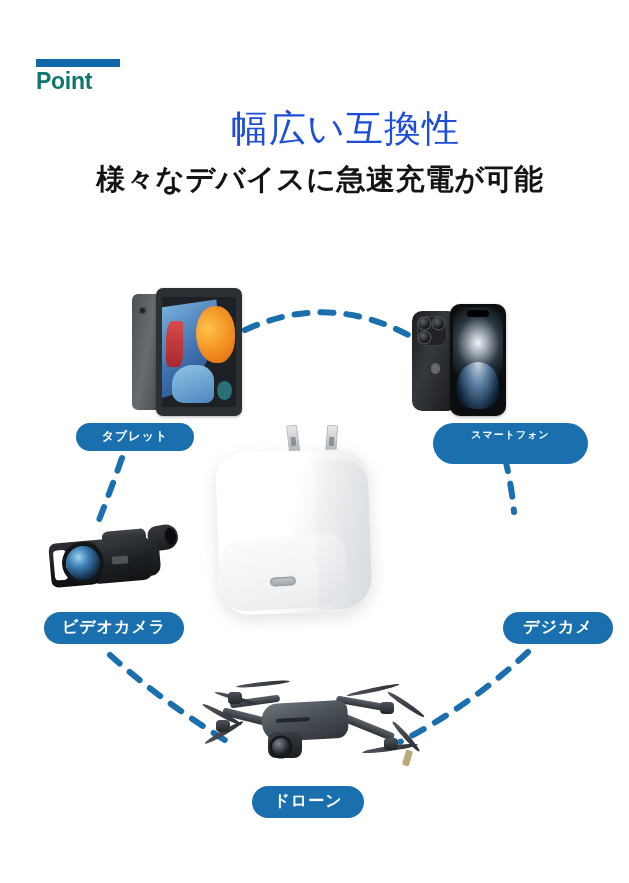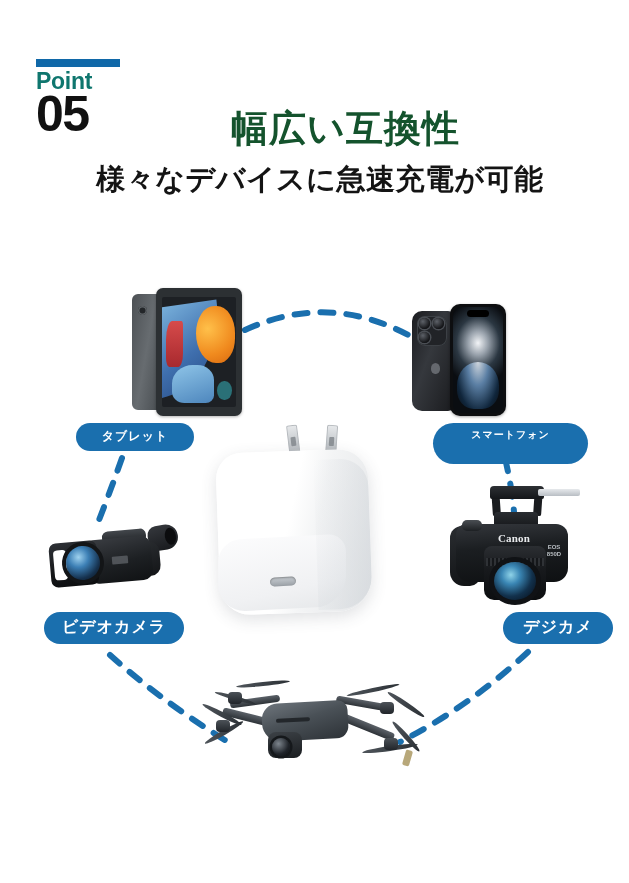--- a/index.html
+++ b/index.html
@@ -47,22 +47,22 @@
 
   
   #headline {
     position: absolute;
     left: 0;
     right: 0;
     top: 104px;
     text-align: center;
     padding-left: 62px;
     font-size: 37px;
-    font-weight: bold;
-    color: #14532d;
+    font-weight: normal;
+    color: #1d4ed8;
     letter-spacing: 1px;
   }
   #subheadline {
     position: absolute;
     left: 0;
     right: 0;
     top: 160px;
     text-align: center;
     padding-left: 11px;
     font-size: 29px;
@@ -422,21 +422,20 @@
     box-shadow: inset 0 1px 2px rgba(0,0,0,0.35);
     transform: rotate(-3deg);
   }
 </style>
 </head>
 <body>
 
 <div id="point-badge">
   <div class="bar"></div>
   <div class="point-word">Point</div>
-  <div class="point-num">05</div>
 </div>
 
 <div id="headline">幅広い互換性</div>
 <div id="subheadline">様々なデバイスに急速充電が可能</div>
 
 <div id="diagram">
 
   <svg id="arcs" viewBox="0 0 629 883" xmlns="http://www.w3.org/2000/svg">
     <g fill="none" stroke="#1a6fae" stroke-width="6" stroke-linecap="round" stroke-dasharray="13 13">
 
@@ -487,37 +486,20 @@
     <div class="cc-top"></div>
     <div class="cc-grip"></div>
     <div class="cc-body"></div>
     <div class="cc-mark"></div>
     <div class="cc-hood">
       <div class="cc-hood-cut"></div>
     </div>
     <div class="cc-lens"></div>
   </div>
 
-  <div class="device" id="device-dslr">
-    <div class="dl-flash-arm-l"></div>
-    <div class="dl-flash-arm-r"></div>
-    <div class="dl-flash-top">
-      <div class="dl-flash-tube"></div>
-    </div>
-    <div class="dl-hump"></div>
-    <div class="dl-grip"></div>
-    <div class="dl-body"></div>
-    <div class="dl-dial"></div>
-    <div class="dl-brand">Canon</div>
-    <div class="dl-model">EOS
-850D</div>
-    <div class="dl-lens-barrel"></div>
-    <div class="dl-lens-ring"></div>
-    <div class="dl-lens-glass"></div>
-  </div>
 
   <div class="device" id="device-drone">
     <div class="dr-arm a1"></div>
     <div class="dr-arm a2"></div>
     <div class="dr-arm a3"></div>
     <div class="dr-arm a4"></div>
     <div class="dr-prop p1a"></div>
     <div class="dr-prop p1b"></div>
     <div class="dr-prop p2a"></div>
     <div class="dr-prop p2b"></div>
@@ -542,14 +524,15 @@
     <div class="ch-block"></div>
     <div class="ch-face"></div>
     <div class="ch-shade"></div>
     <div class="ch-port"></div>
   </div>
 
   <div class="pill" id="label-tablet">タブレット</div>
   <div class="pill" id="label-phone">スマートフォン</div>
   <div class="pill" id="label-camcorder">ビデオカメラ</div>
   <div class="pill" id="label-dslr">デジカメ</div>
+  <div class="pill" id="label-drone">ドローン</div>
 
 </div>
 
 </body></html>

